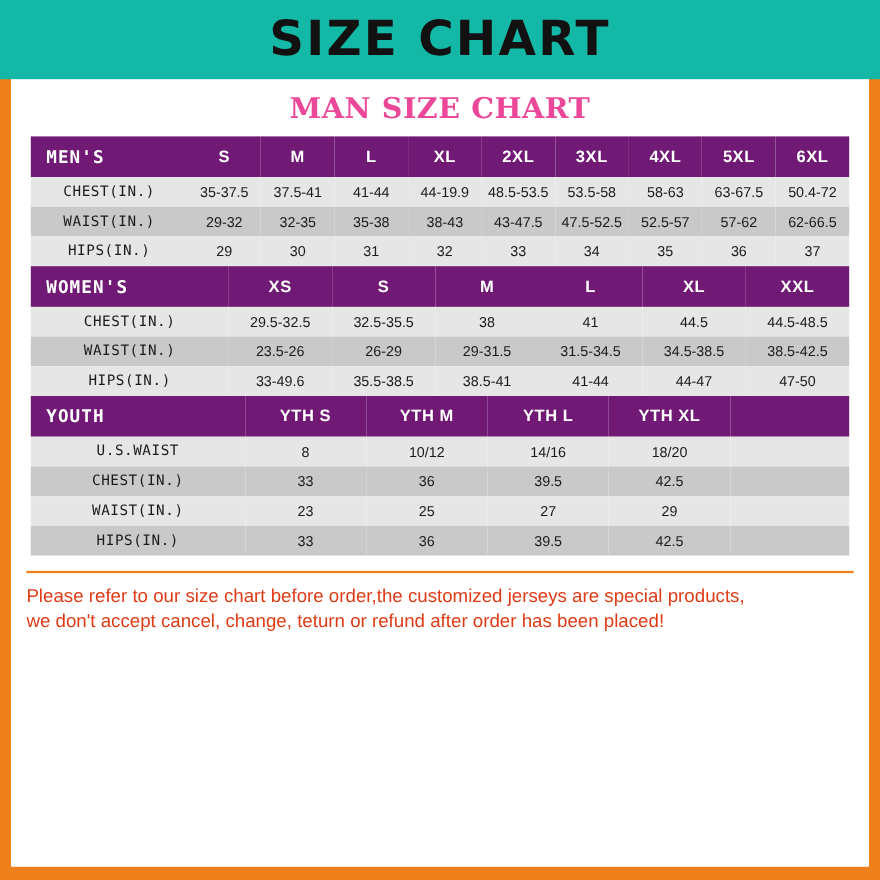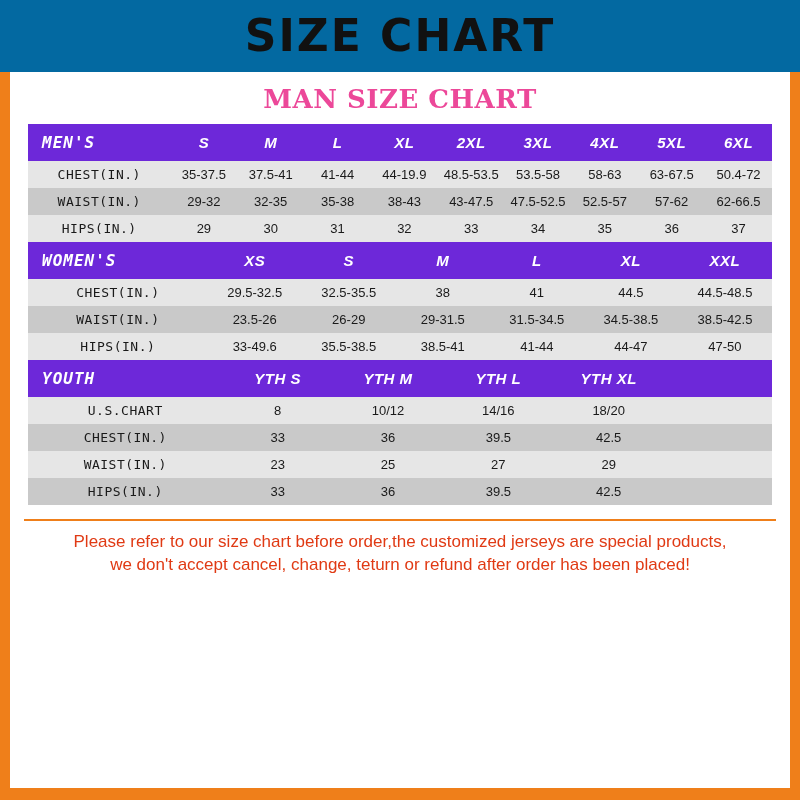--- a/index.html
+++ b/index.html
@@ -16,21 +16,21 @@
   .page {
     position: relative;
     width: 800px;
     height: 800px;
     box-sizing: border-box;
     border-left: 10px solid #ef7f1a;
     border-right: 10px solid #ef7f1a;
     background: #ffffff;
   }
   .header-band {
-    background: #0369a1;
+    background: #14b8a6;
     height: 72px;
     display: flex;
     align-items: center;
     justify-content: center;
     margin-left: -10px;
     margin-right: -10px;
   }
   .header-title {
     font-family: "DejaVu Sans", sans-serif;
     font-weight: bold;
@@ -59,27 +59,26 @@
   }
   table.chart td, table.chart th {
     text-align: center;
     font-size: 13px;
     color: #1a1a1a;
     padding: 6px 2px;
     font-family: "Liberation Sans", sans-serif;
     font-weight: normal;
   }
   table.chart thead th {
-    background: #6d28d9;
+    background: #701a75;
     color: #ffffff;
     font-weight: bold;
     font-size: 15px;
     padding: 9px 2px;
     letter-spacing: 0.5px;
-    font-style: italic;
   }
   table.chart thead th.rowhead {
     text-align: left;
     padding-left: 14px;
     font-family: "DejaVu Sans Mono", monospace;
     font-size: 16px;
     letter-spacing: 1px;
   }
   table.chart tbody tr.light { background: #e6e6e6; }
   table.chart tbody tr.dark  { background: #c9c9c9; }
@@ -90,21 +89,21 @@
     text-align: center;
   }
   .men-section .section-title { margin-top: 12px; }
   .footer-note {
     margin: 14px 14px 0 14px;
     border-top: 2px solid #ef7f1a;
     padding-top: 10px;
     color: #e03a14;
     font-size: 17px;
     line-height: 1.35;
-    text-align: center;
+    text-align: left;
     font-family: "Liberation Sans", sans-serif;
   }
   .footer-bottom {
     position: absolute;
     left: -10px;
     right: -10px;
     bottom: 0;
     height: 12px;
     background: #ef7f1a;
   }
@@ -228,21 +227,21 @@
           <th class="rowhead" style="width:24%">YOUTH</th>
           <th>YTH S</th>
           <th>YTH M</th>
           <th>YTH L</th>
           <th>YTH XL</th>
           <th style="width:14%"></th>
         </tr>
       </thead>
       <tbody>
         <tr class="light">
-          <td class="rowlabel">U.S.CHART</td>
+          <td class="rowlabel">U.S.WAIST</td>
           <td>8</td>
           <td>10/12</td>
           <td>14/16</td>
           <td>18/20</td>
           <td></td>
         </tr>
         <tr class="dark">
           <td class="rowlabel">CHEST(IN.)</td>
           <td>33</td>
           <td>36</td>

